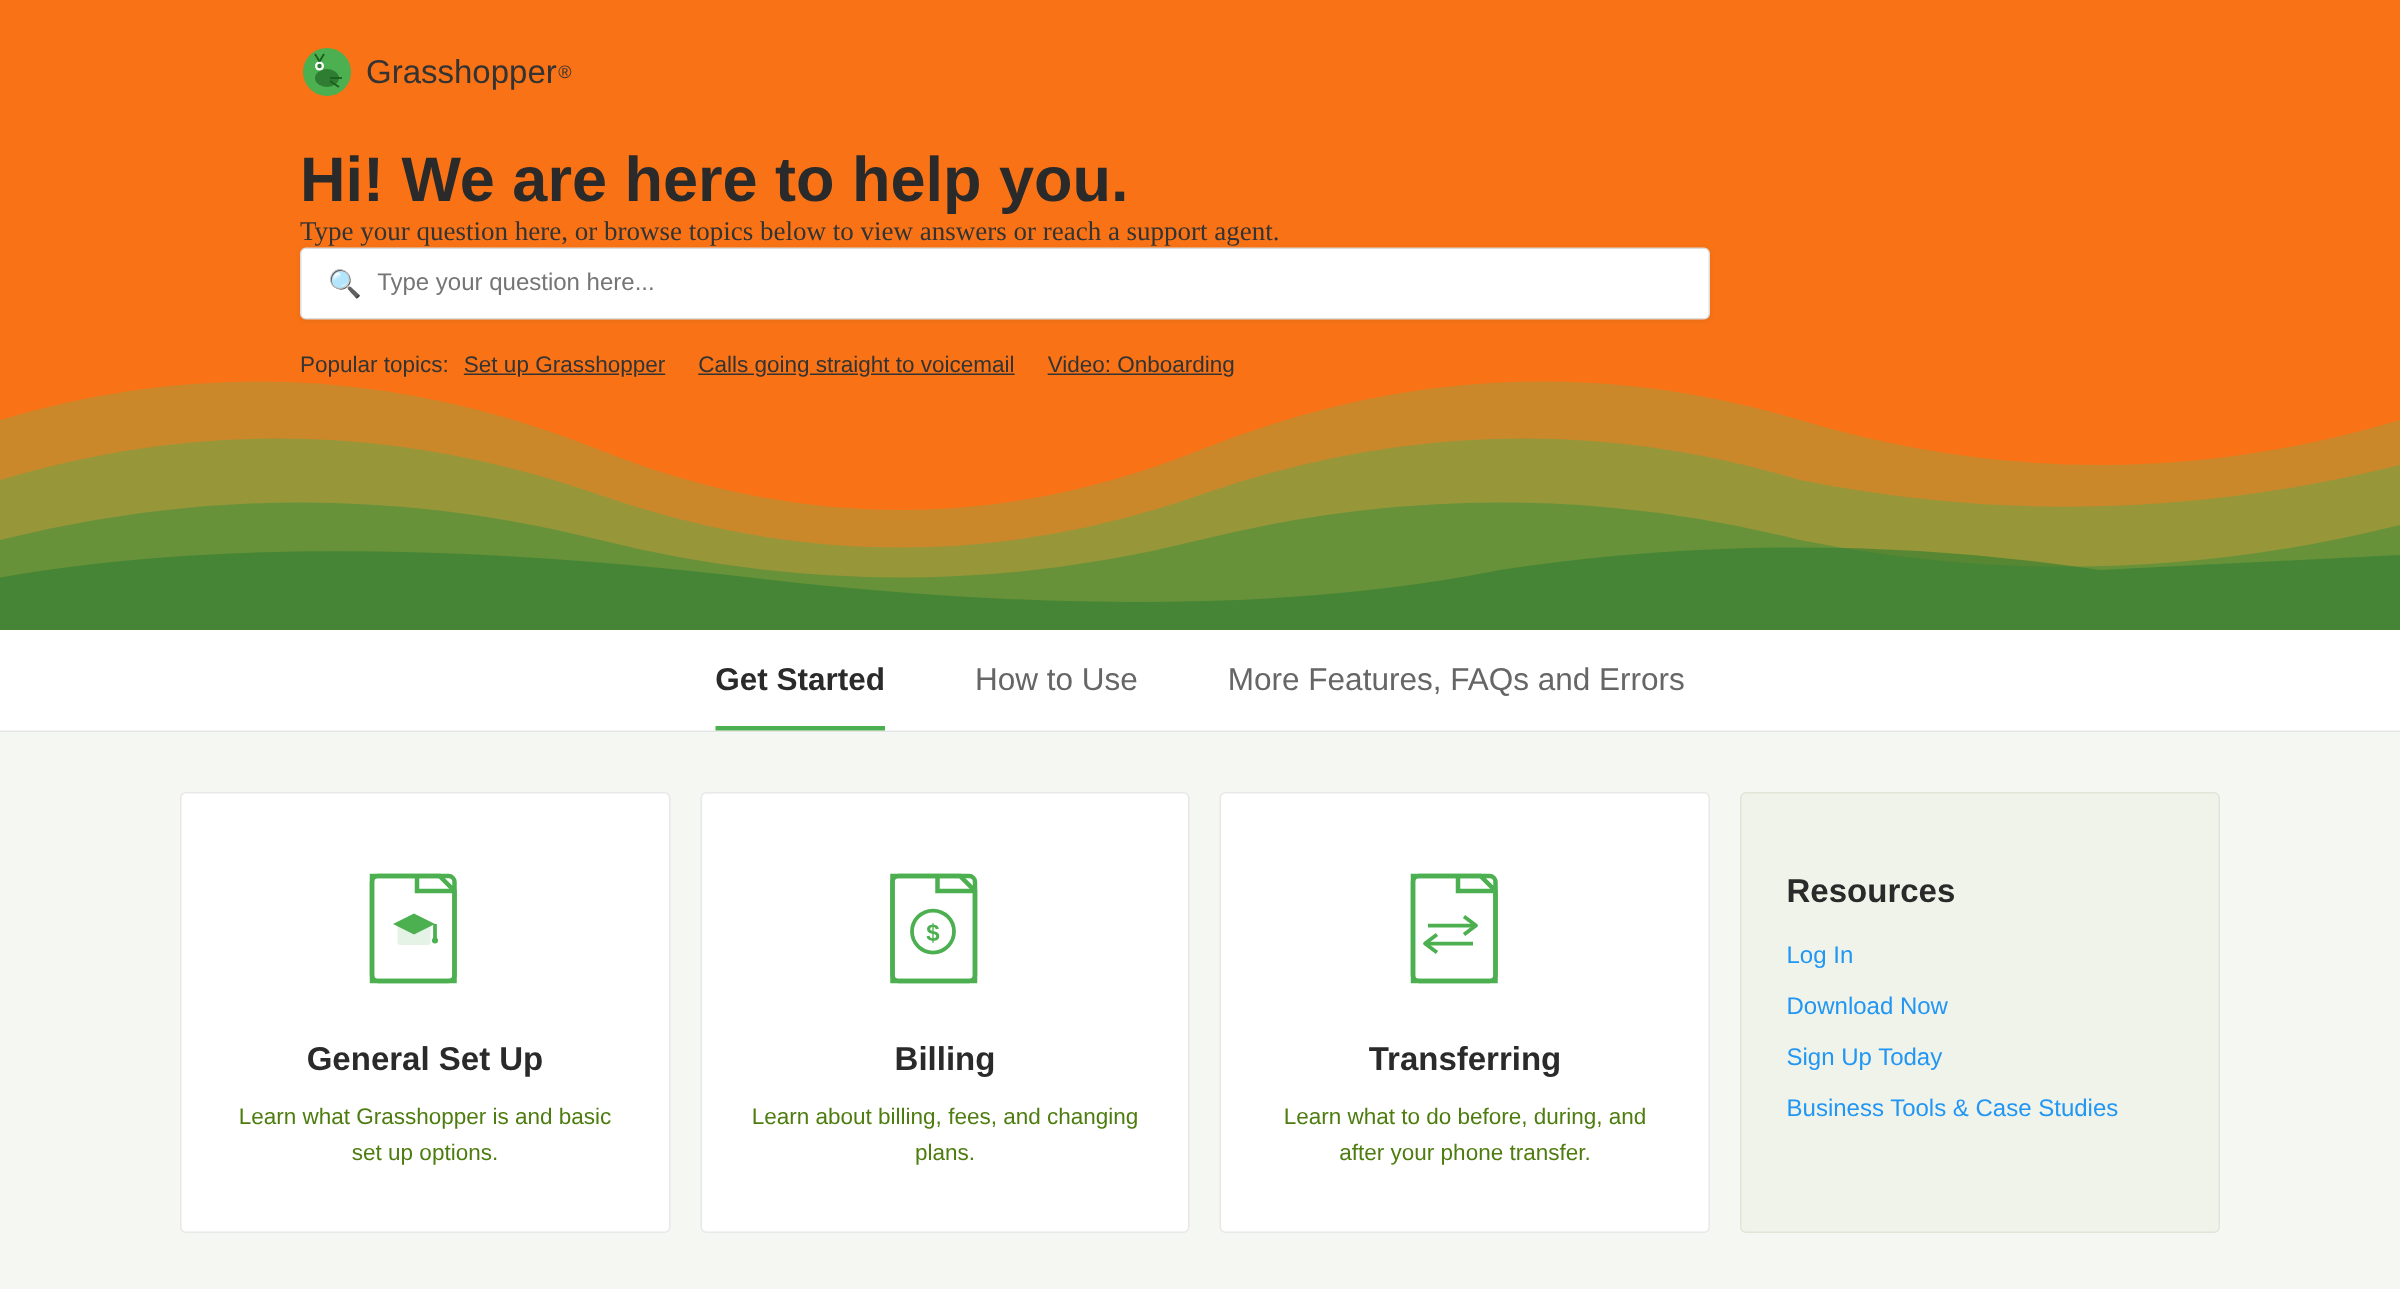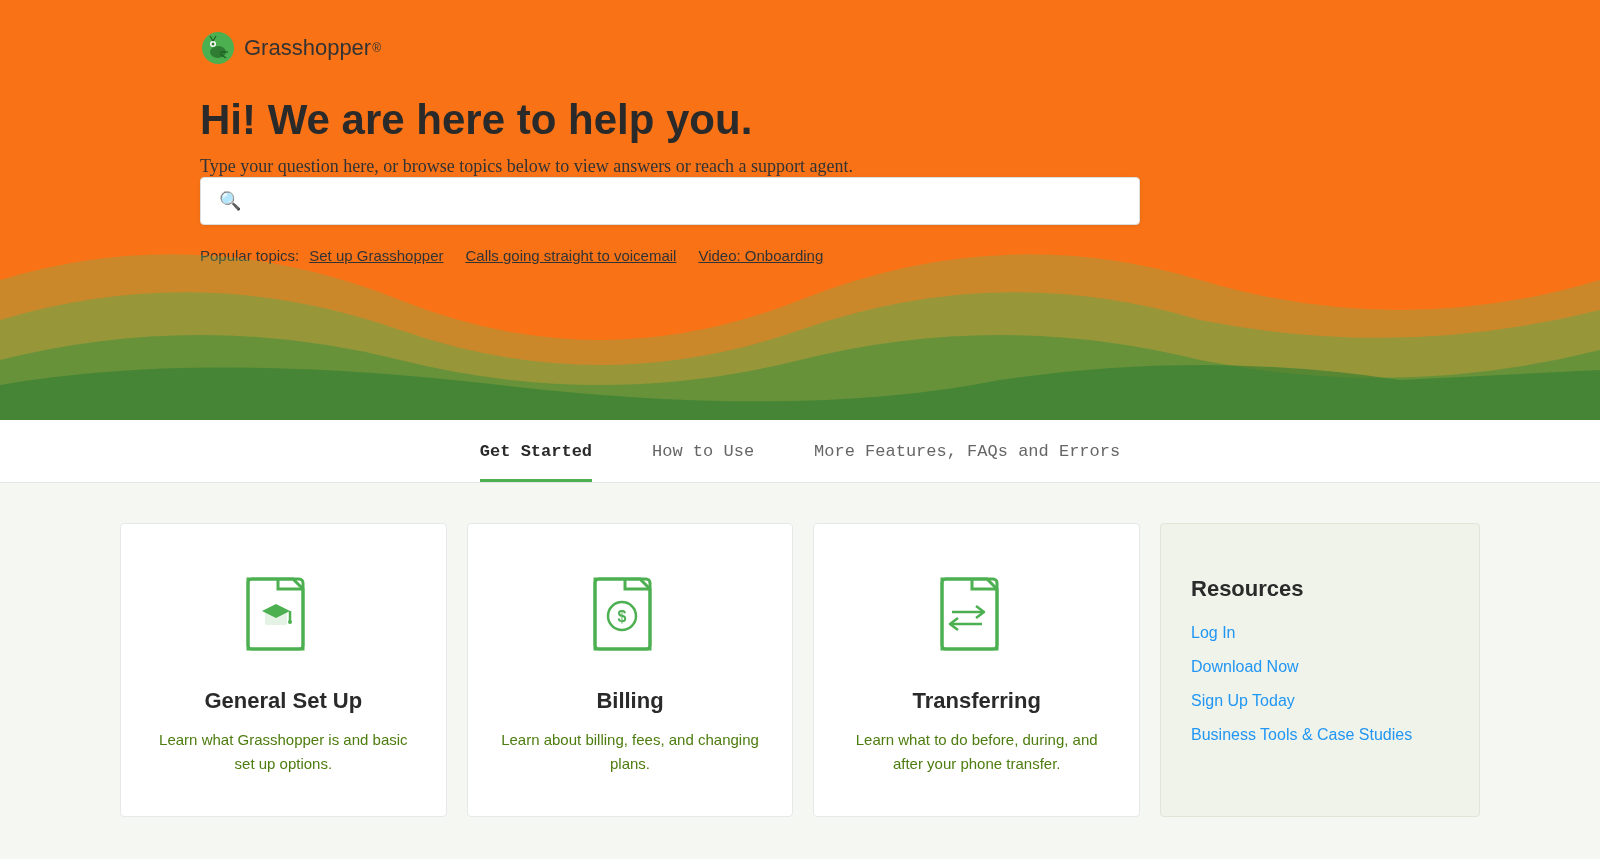--- a/index.html
+++ b/index.html
@@ -23,21 +23,20 @@
     .logo-icon {
       width: 36px;
       height: 36px;
       margin-right: 8px;
     }
 
     .hero-title {
       font-size: 42px;
       font-weight: 700;
       color: #2a2a2a;
-      margin-bottom: 12px;
     }
 
     .hero-subtitle {
       font-size: 18px;
       color: #333;
       font-family: Liberation Serif, serif;
     }
 
     .search-container {
       max-width: 940px;
@@ -114,27 +113,26 @@
     }
 
     .tabs-container {
       display: flex;
       align-items: center;
       gap: 60px;
       padding: 22px 0 0 0;
     }
 
     .tab {
-      font-size: 17px;
+      font-size: 21px;
       color: #666;
       cursor: pointer;
       padding-bottom: 18px;
       border-bottom: 3px solid transparent;
       font-weight: 400;
-      font-family: Liberation Mono, monospace;
     }
 
     .tab.active {
       color: #2a2a2a;
       font-weight: 700;
       border-bottom: 3px solid #4caf50;
     }
 
     
     .cards-section {
@@ -231,20 +229,21 @@
     <span style="font-size:22px;color:#333;font-weight:500;">Grasshopper</span>
     <span style="font-size:12px;color:#333;vertical-align:super;margin-left:1px;">®</span>
   </div>
 
   <h1 class="hero-title">Hi! We are here to help you.</h1>
   <p class="hero-subtitle">Type your question here, or browse topics below to view answers or reach a support agent.</p>
 
   <div class="search-container">
     <div class="search-box">
       <span class="search-icon-wrap">🔍</span>
+      <input class="search-input" type="text" placeholder="Type your question here..." style="">
     </div>
   </div>
 
   <div class="popular-topics">
     <span class="popular-label">Popular topics:</span>
     <a class="topic-link">Set up Grasshopper</a>
     <a class="topic-link">Calls going straight to voicemail</a>
     <a class="topic-link">Video: Onboarding</a>
   </div>
 

